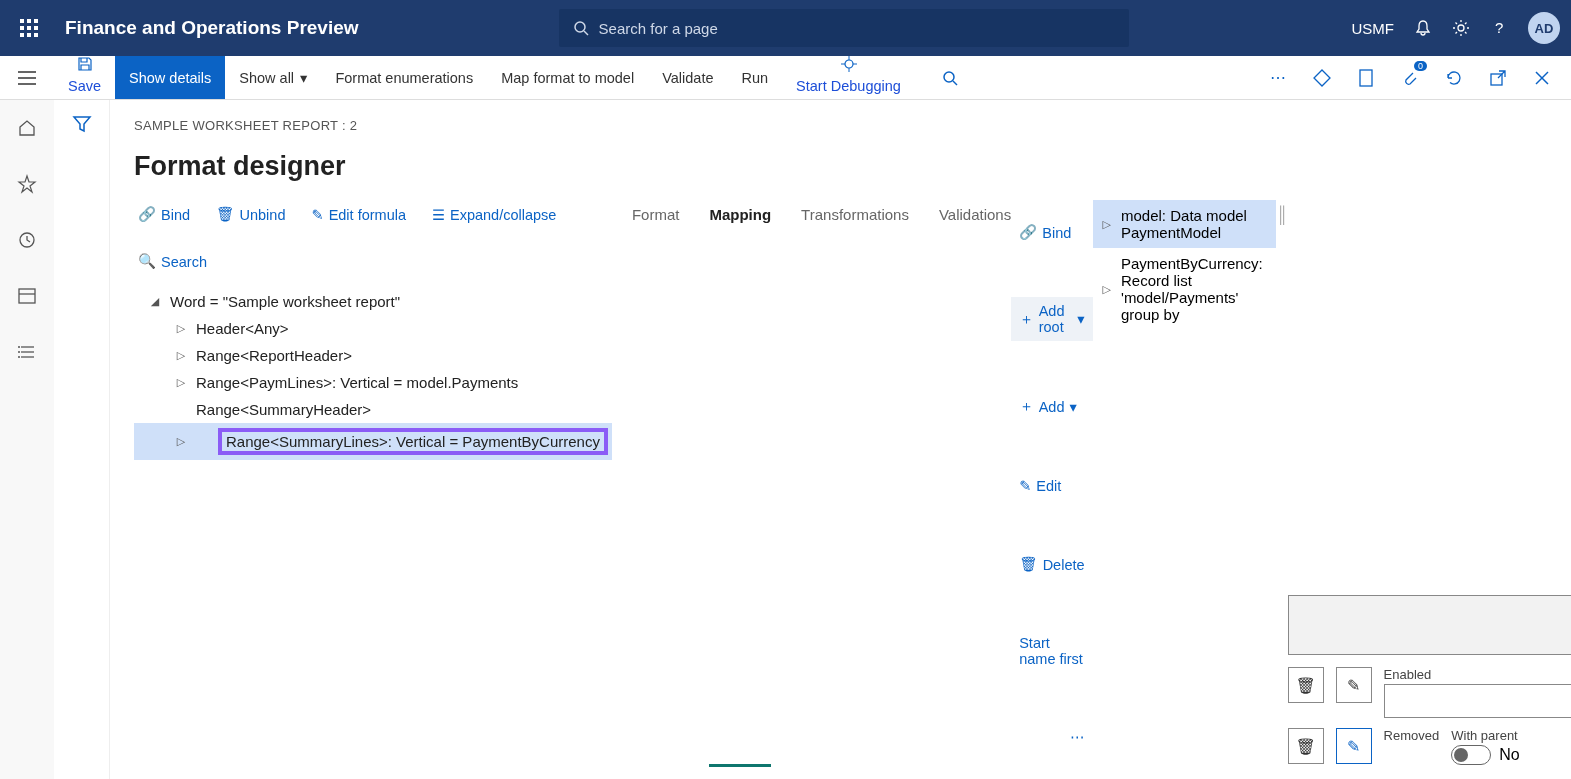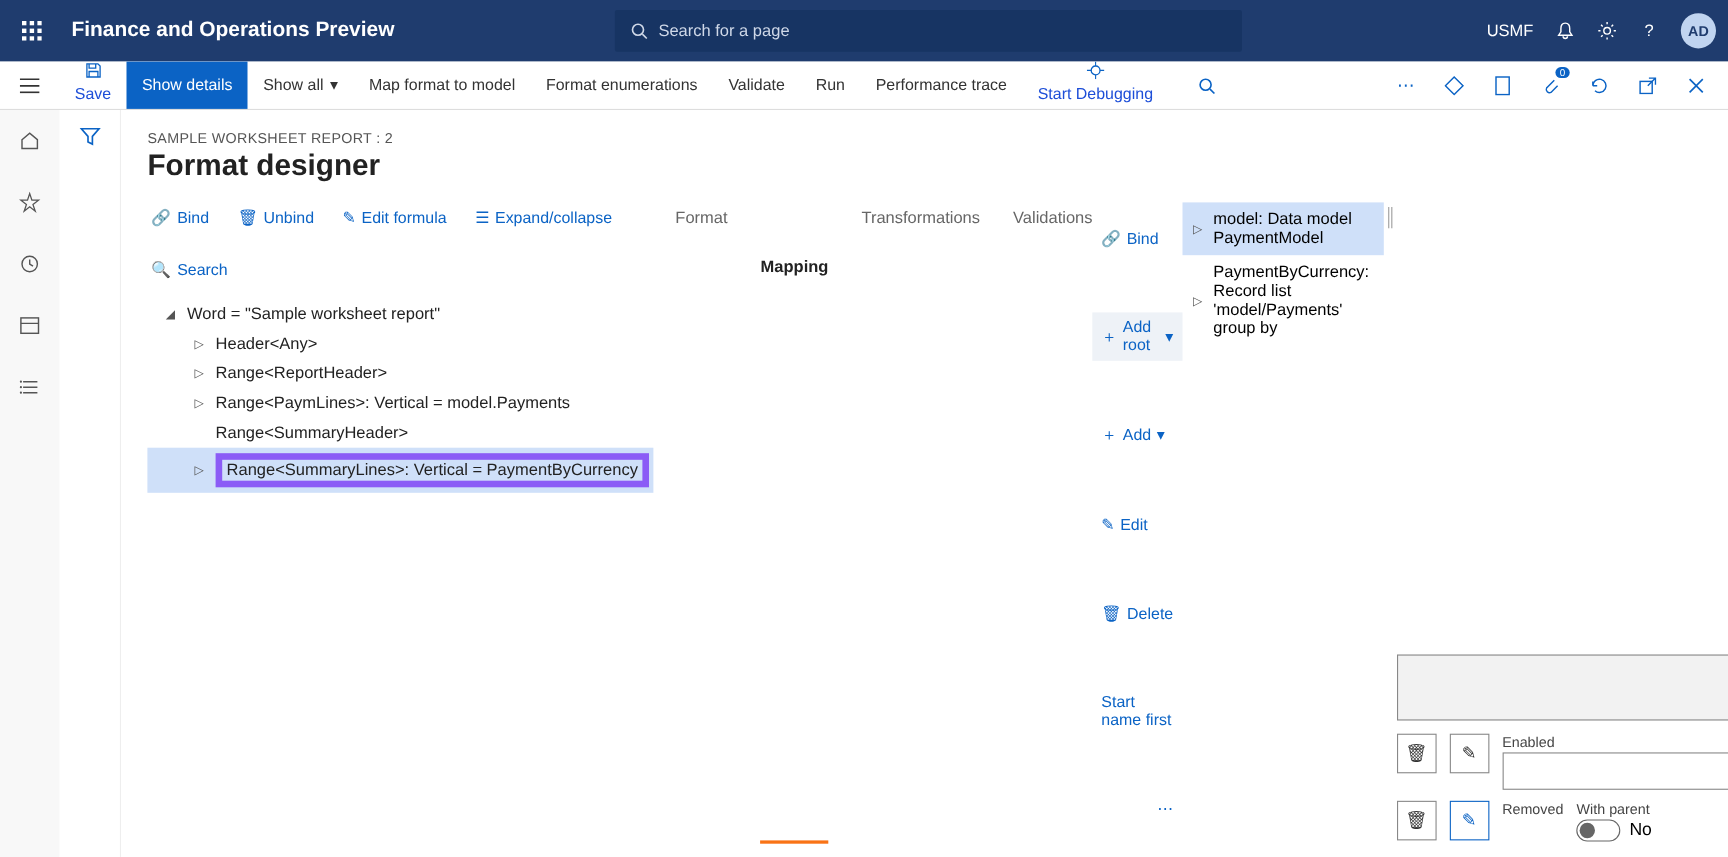--- a/index.html
+++ b/index.html
@@ -26,42 +26,42 @@
 
 .content { display: flex; height: calc(779px - 56px - 44px); }
 .side-rail { width: 54px; border-right: 0px solid #ddd; background: #f8f8f8; display: flex; flex-direction: column; align-items: center; padding-top: 12px; gap: 24px; }
 .side-rail .rail-btn { width: 32px; height: 32px; display: flex; align-items: center; justify-content: center; cursor: pointer; color: #555; }
 
 .filter-col { width: 56px; border-right: 1px solid #eee; display: flex; justify-content: center; padding-top: 14px; }
 .filter-col .funnel { color: #0b63c5; cursor: pointer; }
 
 .main { flex: 1; padding: 18px 24px 0 24px; display: flex; flex-direction: column; overflow: hidden; }
 .breadcrumb { font-size: 13px; color: #555; letter-spacing: 0.3px; }
-.page-title { font-size: 27px; font-weight: 600; margin-top: 2px; color: #222; }
+.page-title { font-size: 27px; font-weight: 600; margin-top: 18px; color: #222; }
 
 .two-col { display: flex; gap: 20px; margin-top: 18px; flex: 1; min-height: 0; }
 .left-col { width: 640px; display: flex; flex-direction: column; }
 .right-col { flex: 1; display: flex; }
 
 .toolbar { display: flex; gap: 18px; margin-bottom: 12px; flex-wrap: wrap; }
 .tool-btn { color: #0b63c5; font-size: 14.5px; display: flex; align-items: center; gap: 5px; cursor: pointer; padding: 6px 4px; }
 .tool-btn.hover { background: #eef2f7; }
 
 .tree { font-size: 15px; color: #222; }
 .tree-row { display: flex; align-items: center; padding: 5px 4px; gap: 8px; }
 .tree-row.selected { background: #cfe0f9; }
 .tree-row .caret { width: 14px; text-align: center; color: #555; font-size: 11px; }
 .tree-indent-1 { padding-left: 14px; }
 .tree-indent-2 { padding-left: 40px; }
 .tree-label { white-space: nowrap; }
-.tree-label.boxed { border: 6px solid #8b5cf6; padding: 1px 4px; }
+.tree-label.boxed { border: 4px solid #8b5cf6; padding: 1px 4px; margin-left: 22px; }
 
 .tabs { display: flex; gap: 30px; border-bottom: 0 solid #ddd; margin-bottom: 12px; }
 .tab { font-size: 15px; color: #666; padding: 6px 0 10px 0; cursor: pointer; }
-.tab.active { color: #222; border-bottom: 3px solid #f97316; font-weight: 600; margin-top: 44px; }
+.tab.active { color: #222; border-bottom: 3px solid #0f766e; font-weight: 600; }
 
 .map-toolbar { display: flex; gap: 14px; align-items: center; margin-bottom: 10px; flex-wrap: wrap; }
 .map-toolbar .tool-btn { padding: 6px 8px; }
 
 .map-tree-row { display: flex; align-items: center; padding: 7px 10px; gap: 10px; font-size: 15px; }
 .map-tree-row.selected { background: #cfe0f9; }
 .map-tree-row .caret { width: 12px; color: #555; font-size: 11px; }
 
 .splitter { display:flex; justify-content:center; color:#aaa; font-size:16px; margin: 6px 0; }
 
@@ -144,33 +144,30 @@
     <span>Save</span>
   </div>
   <div class="cmd-btn primary">
       <span>Show details</span>
     </div>
   <div class="cmd-btn">
       <span>Show all</span>
       <span>▾</span>
     </div>
   <div class="cmd-btn">
+      <span>Format enumerations</span>
+    </div>
+  <div class="cmd-btn">
       <span>Map format to model</span>
-    </div>
-  <div class="cmd-btn">
-      <span>Format enumerations</span>
     </div>
   <div class="cmd-btn">
       <span>Validate</span>
     </div>
   <div class="cmd-btn">
       <span>Run</span>
-    </div>
-  <div class="cmd-btn">
-      <span>Performance trace</span>
     </div>
   <div class="cmd-btn blue">
     <svg width="16" height="16" viewBox="0 0 16 16">
         <circle cx="8" cy="8" r="4" fill="none" stroke="#0b63c5" stroke-width="1.2"></circle>
         <line x1="8" y1="0" x2="8" y2="4" stroke="#0b63c5"></line>
         <line x1="8" y1="12" x2="8" y2="16" stroke="#0b63c5"></line>
         <line x1="0" y1="8" x2="4" y2="8" stroke="#0b63c5"></line>
         <line x1="12" y1="8" x2="16" y2="8" stroke="#0b63c5"></line>
       </svg>
     <span>Start Debugging</span>

